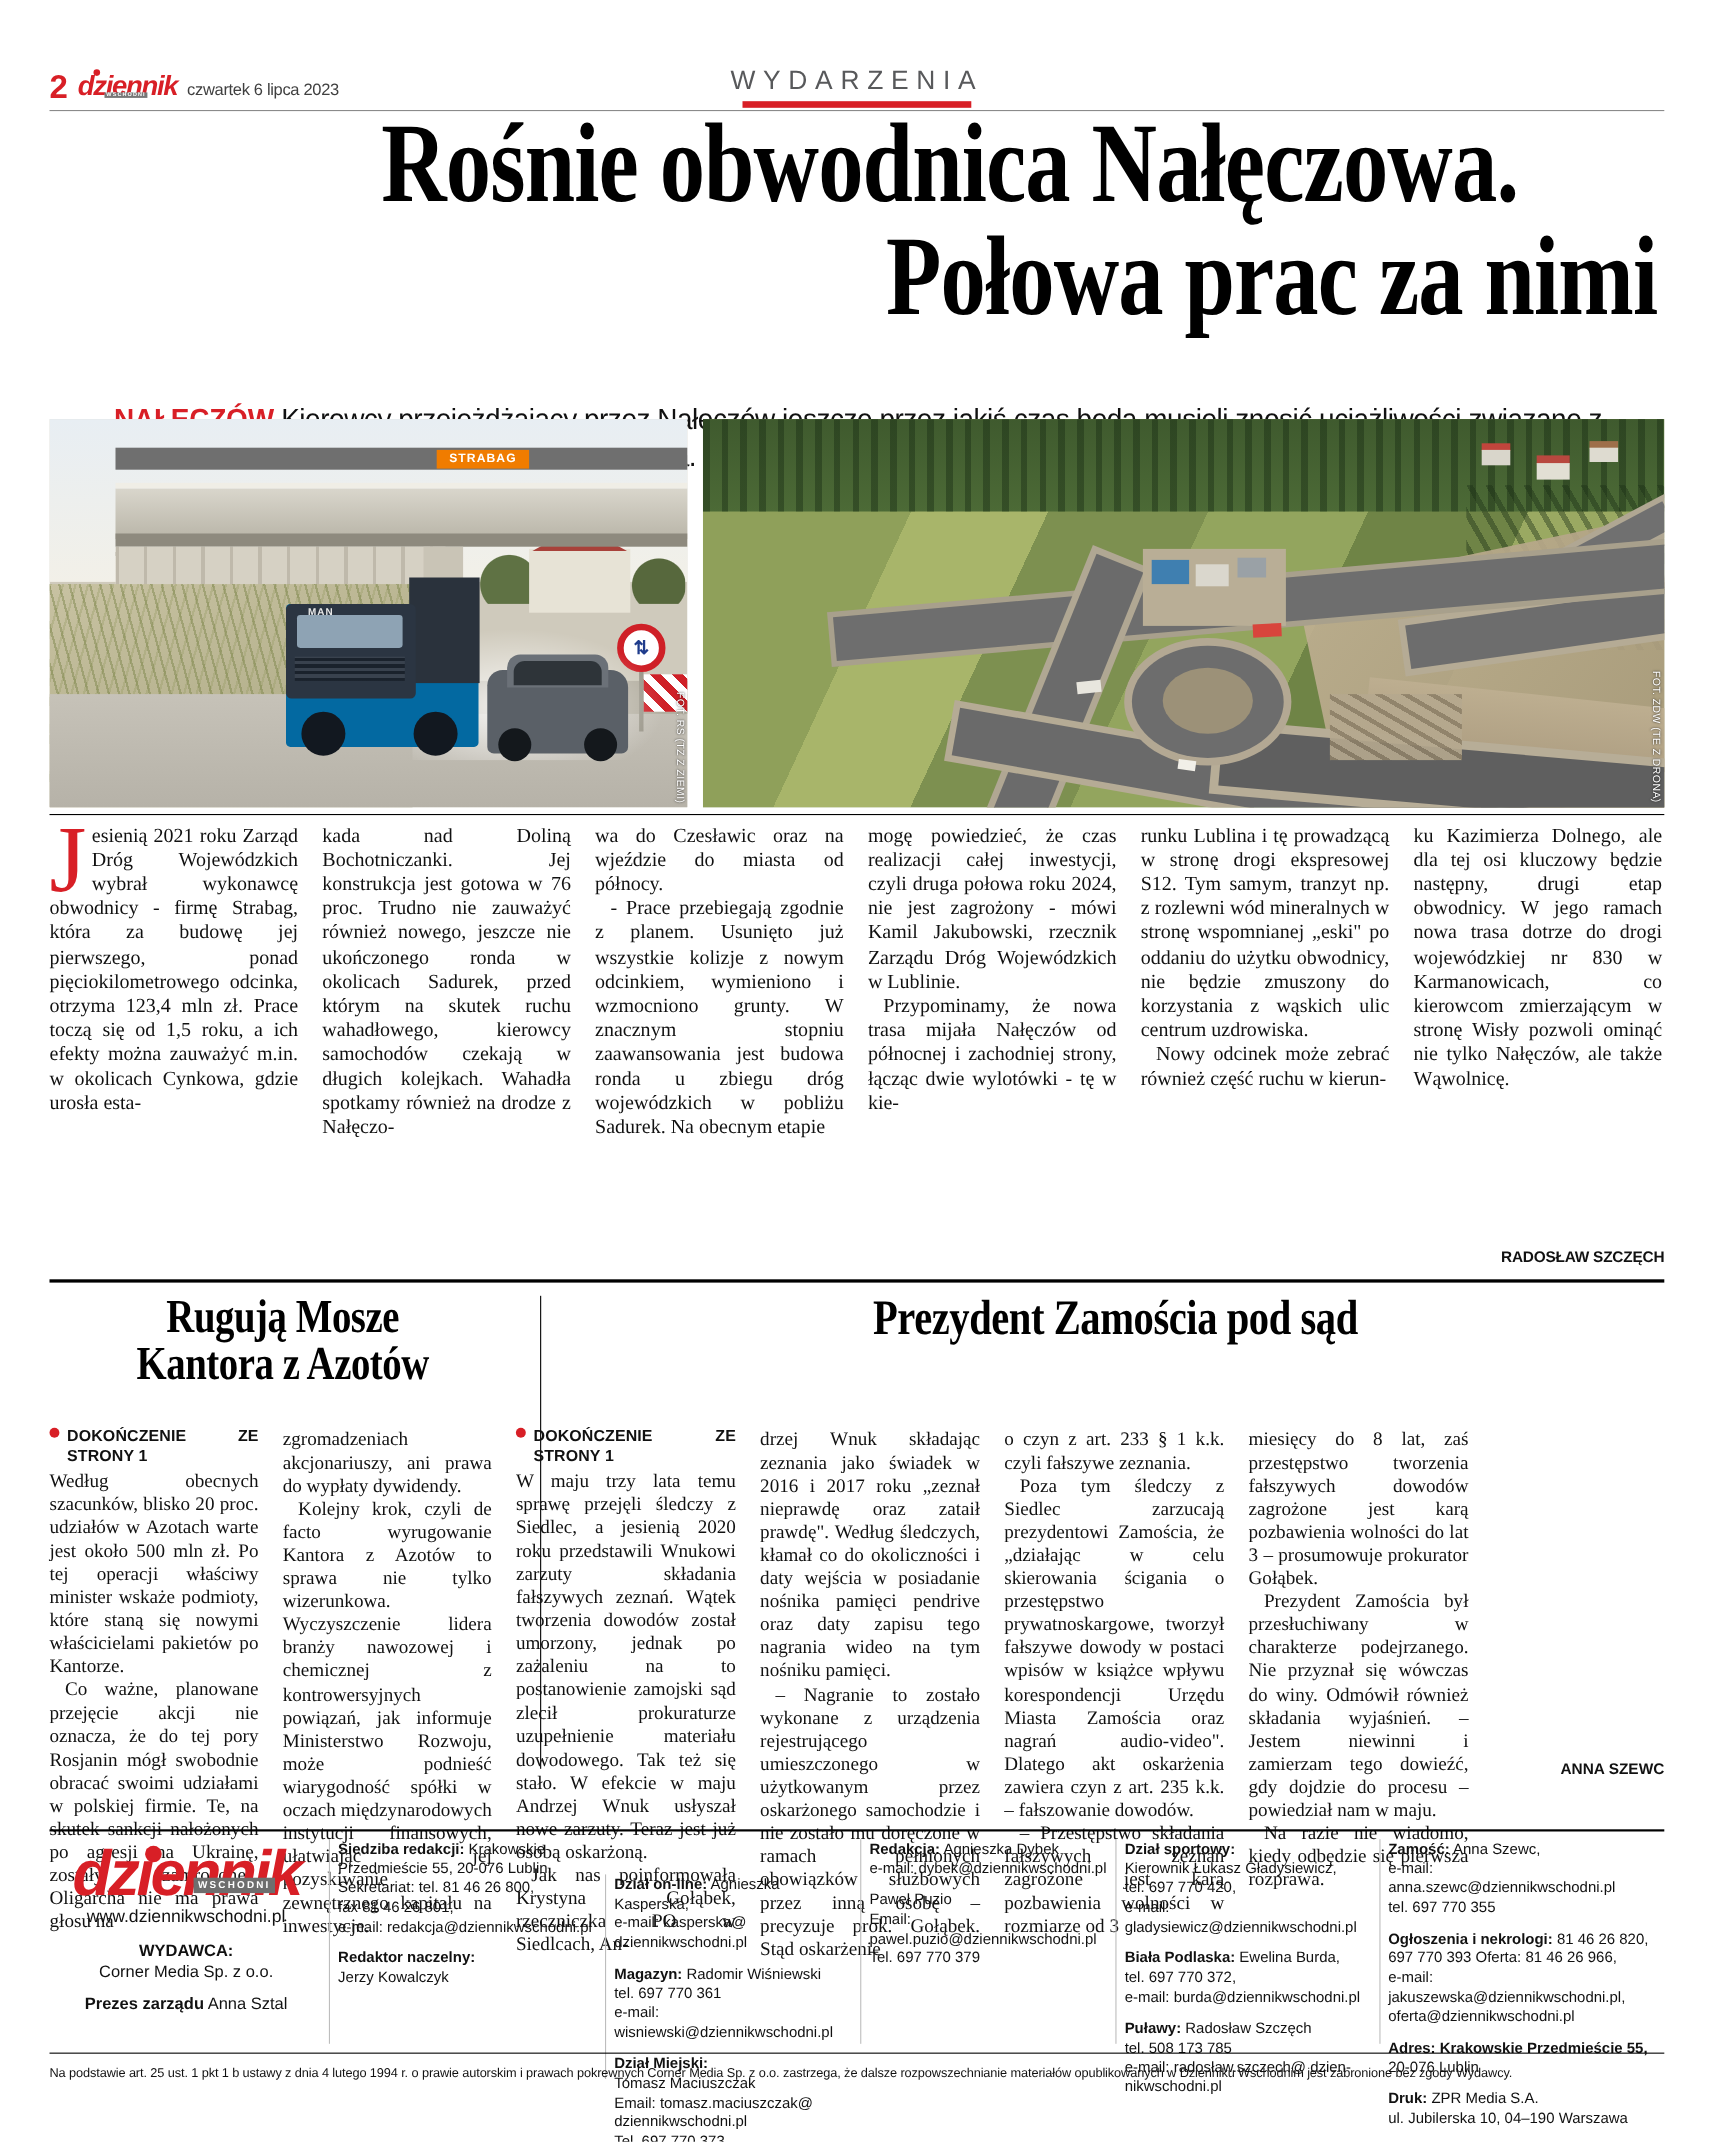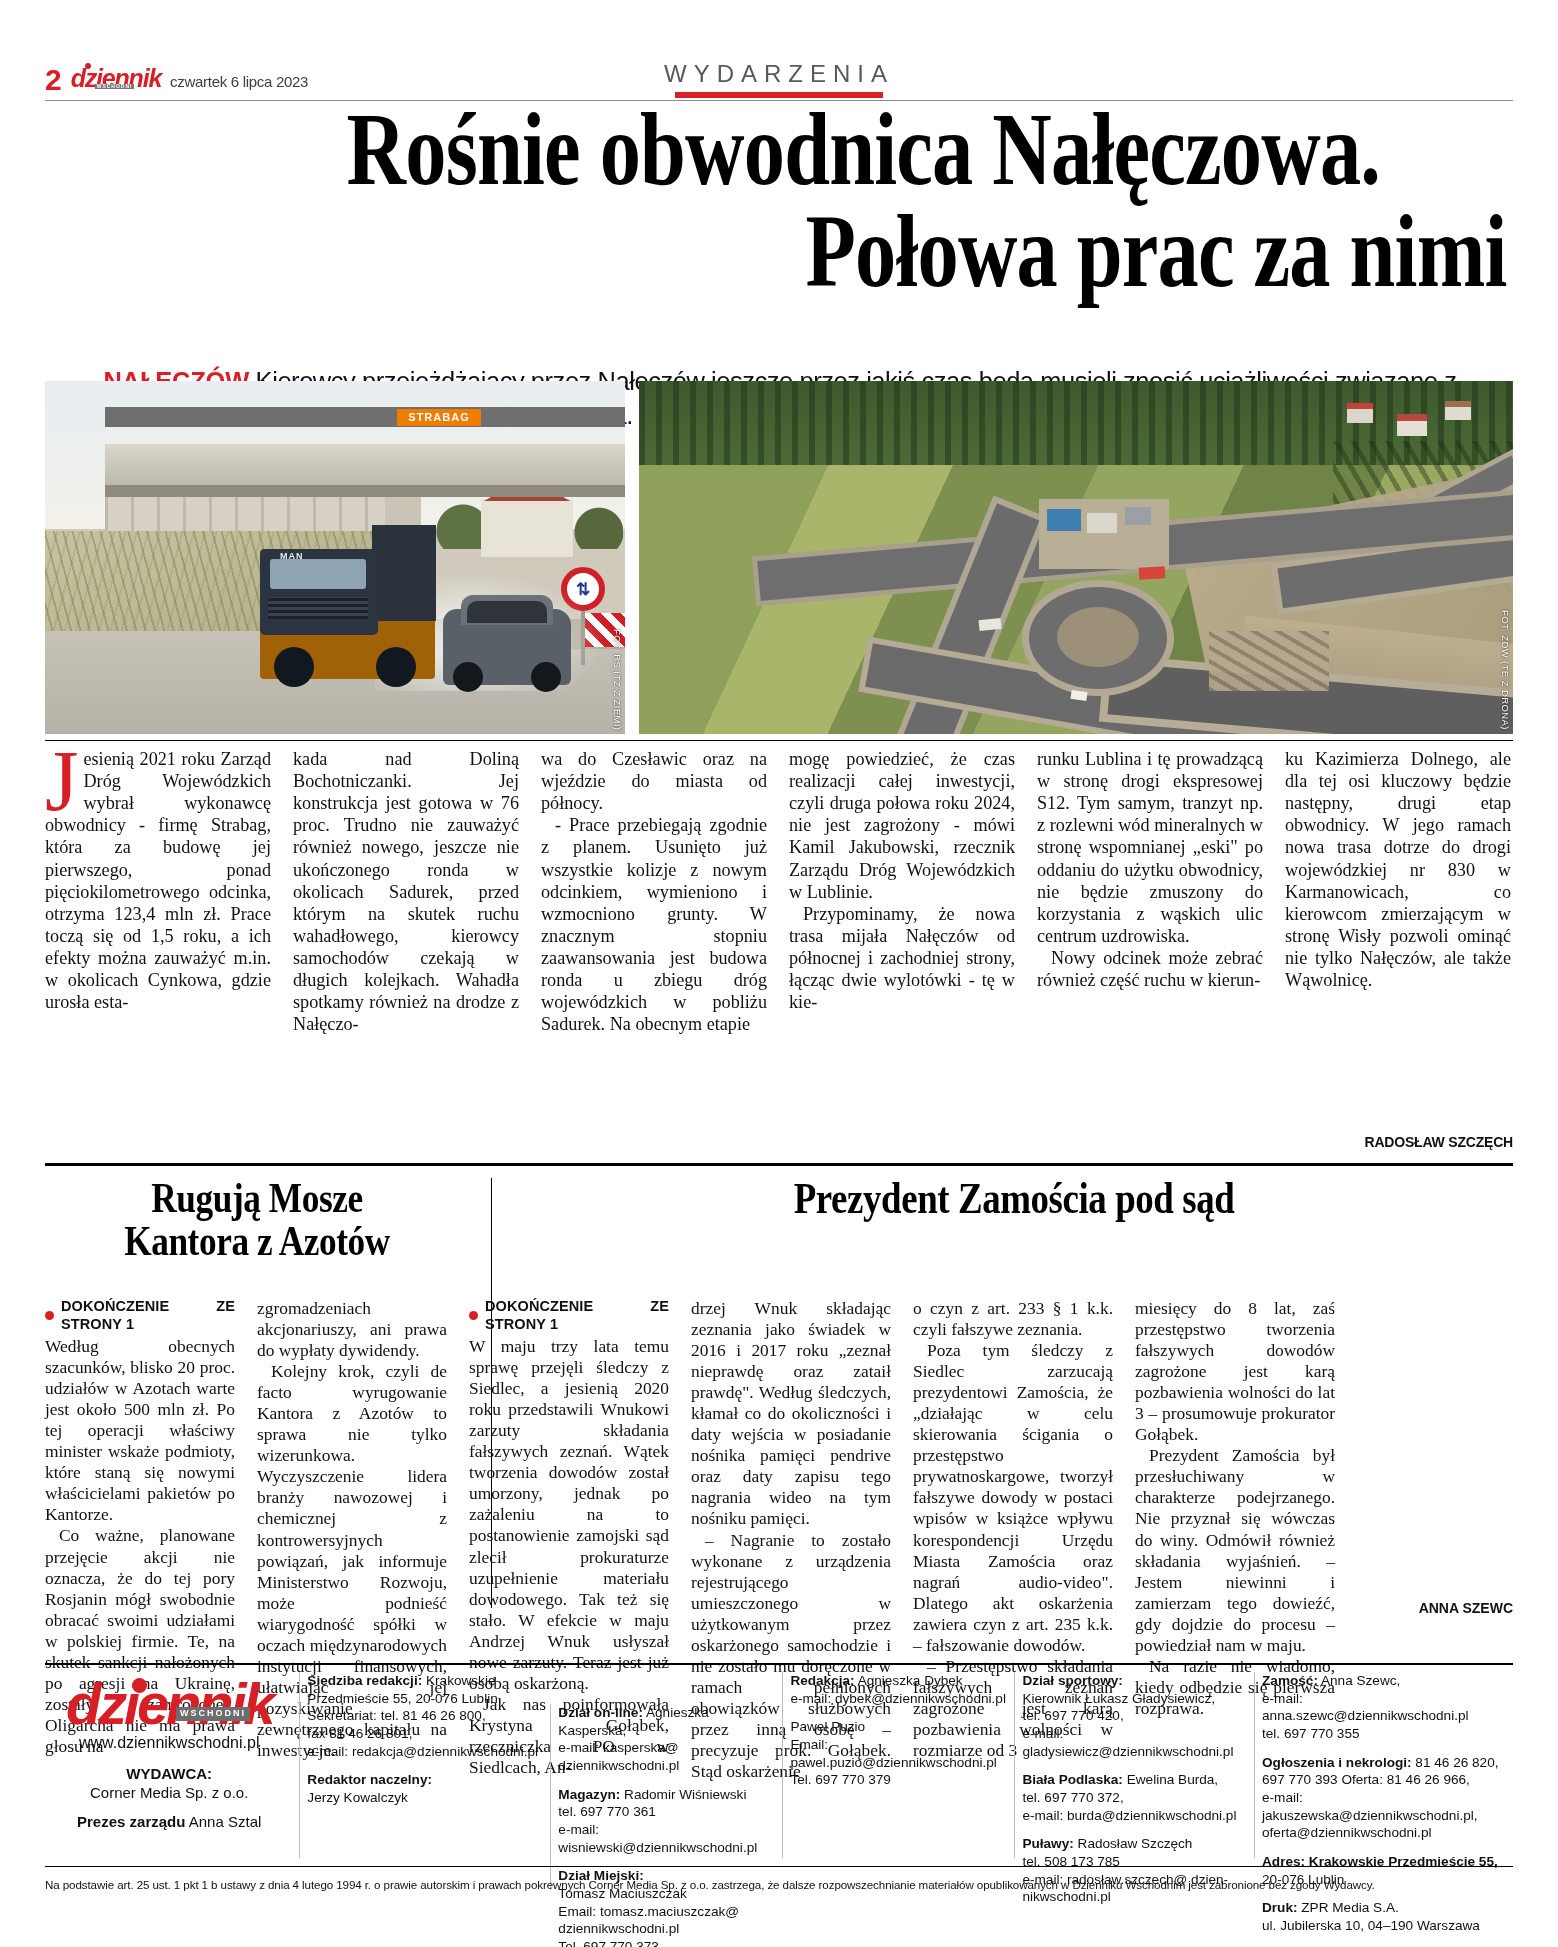--- a/index.html
+++ b/index.html
@@ -84,21 +84,21 @@
                repeating-linear-gradient(0deg,#a7a296 0 3px,transparent 3px 30px);}
   .p1 .pillar{position:absolute;left:340px;top:116px;width:36px;height:150px;background:#c9c4b6;}
   .p1 .embank{position:absolute;left:0;top:150px;width:330px;height:203px;
     background:linear-gradient(160deg,#c8c2a2 0%, #b6b28e 55%, #a8a383 100%);}
   .p1 .grass{position:absolute;left:0;top:150px;width:330px;height:180px;
     background:repeating-linear-gradient(75deg, rgba(120,130,70,.45) 0 2px, transparent 2px 9px),
                repeating-linear-gradient(105deg, rgba(150,155,100,.35) 0 2px, transparent 2px 11px);}
   .p1 .road{position:absolute;left:0;top:250px;width:100%;height:103px;
     background:linear-gradient(#c6c2b8,#b6b2a8);}
   .p1 .roadside{position:absolute;left:250px;top:238px;width:330px;height:30px;background:#b3aea0;}
-  .p1 .truck{position:absolute;left:215px;top:168px;width:175px;height:130px;background:#a16207;border-radius:4px;}
+  .p1 .truck{position:absolute;left:215px;top:168px;width:175px;height:130px;background:#0369a1;border-radius:4px;}
   .p1 .truck .cab{position:absolute;left:0;top:0;width:118px;height:86px;background:#2b3542;border-radius:5px;}
   .p1 .truck .win{position:absolute;left:10px;top:10px;width:96px;height:30px;background:#8ea3b4;border-radius:3px;}
   .p1 .truck .grille{position:absolute;left:8px;top:48px;width:100px;height:22px;
     background:repeating-linear-gradient(0deg,#1a222c 0 3px,#39424e 3px 6px);}
   .p1 .truck .man{position:absolute;left:20px;top:2px;font:700 9px "Liberation Sans",sans-serif;color:#e9e9e9;letter-spacing:1px;}
   .p1 .truck .bed{position:absolute;left:112px;top:-24px;width:64px;height:96px;background:#2a323c;}
   .p1 .truck .w1{position:absolute;left:14px;bottom:-8px;width:40px;height:40px;border-radius:50%;background:#121820;}
   .p1 .truck .w2{position:absolute;left:116px;bottom:-8px;width:40px;height:40px;border-radius:50%;background:#121820;}
   .p1 .car{position:absolute;left:398px;top:228px;width:128px;height:76px;background:#5a6067;border-radius:14px 16px 6px 6px;}
   .p1 .car .roof{position:absolute;left:18px;top:-14px;width:92px;height:30px;background:#6b7178;border-radius:12px 12px 0 0;}
@@ -196,21 +196,21 @@
 
   .sub-head{
     font-family:"Liberation Serif",serif;font-weight:700;
     line-height:1.0;text-align:center;color:#000;
     transform:scaleX(0.82);
   }
   .sub-head.left{position:absolute;left:0;top:6px;width:424px;font-size:43px;letter-spacing:-0.5px;transform-origin:center top;}
   .sub-head.right{position:absolute;left:470px;top:6px;width:998px;font-size:45px;letter-spacing:-0.5px;transform-origin:center top;}
 
   .jumpline{font-family:"Liberation Sans",sans-serif;font-weight:700;font-size:14.5px;
-    letter-spacing:0.1px;text-transform:uppercase;margin:0 0 3px 0;display:flex;align-items:center;gap:7px;}
+    letter-spacing:0.1px;text-transform:uppercase;margin:0 0 3px 0;display:flex;align-items:flex-start;gap:7px;}
   .jumpline .bullet{width:9px;height:9px;border-radius:50%;background:#d81f26;flex:0 0 auto;}
   .jumpline .txt{font-variant:small-caps;}
 
   .lowcols{position:absolute;left:0;top:128px;width:1468px;display:flex;gap:22px;}
   .lowcols .col{width:200px;font-size:17.4px;line-height:1.21;}
   .lowcols .colL{width:190px;}
   .byline2{position:absolute;right:0;top:430px;
     font-family:"Liberation Sans",sans-serif;font-weight:700;font-size:14px;}
 
   

